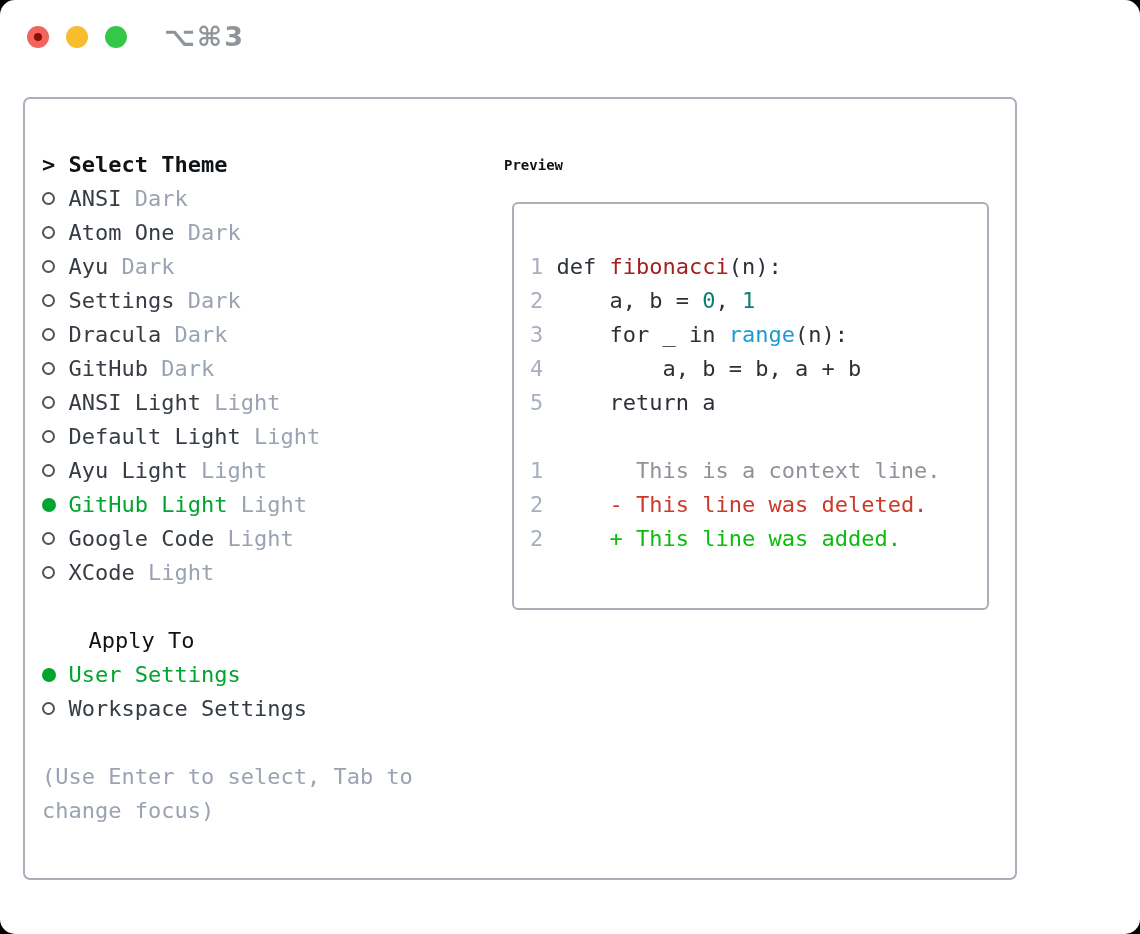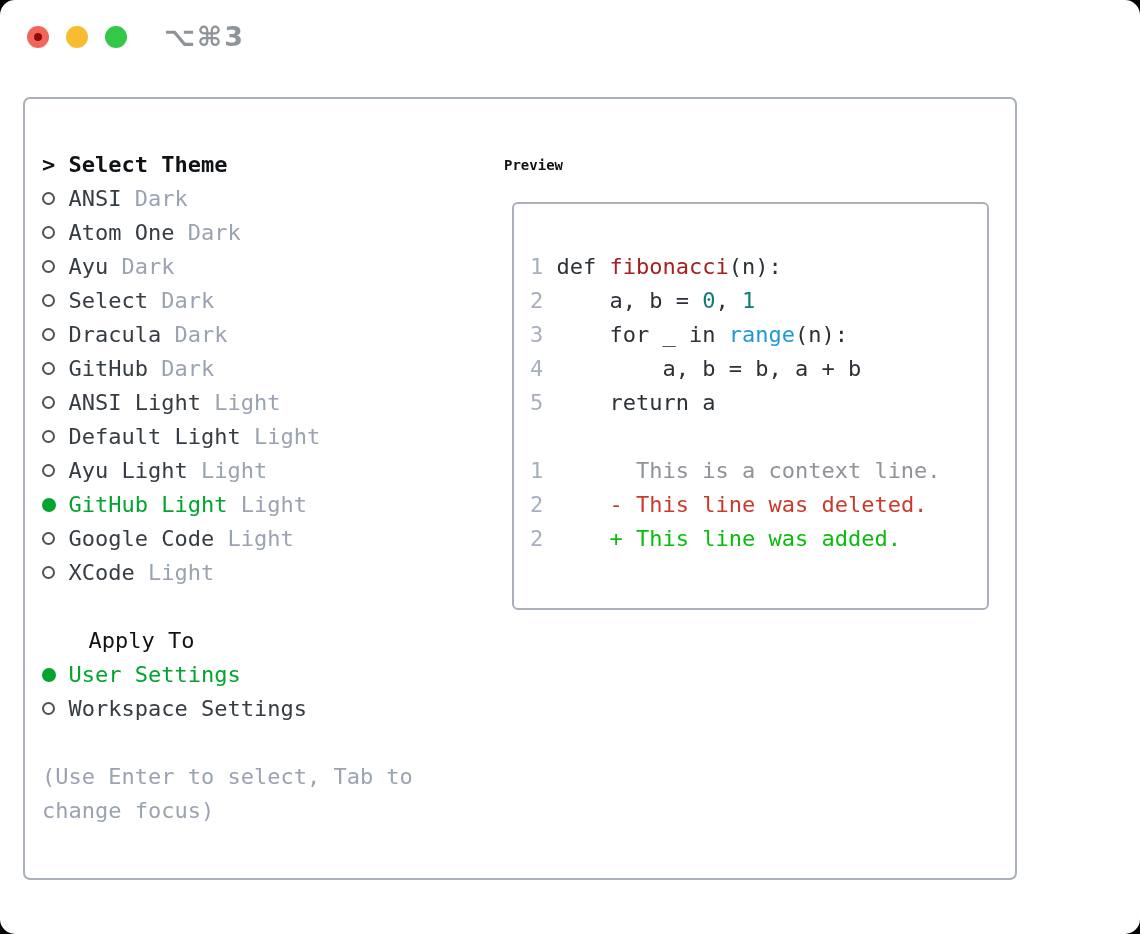--- a/index.html
+++ b/index.html
@@ -82,21 +82,21 @@
   <div class="win-title">⌥⌘3</div>
 
   <div class="panel">
 
     <div class="leftcol">
       <div class="row"><span class="marker prompt">&gt; </span><span class="heading-text">Select Theme</span></div>
       <div id="theme-list">
           <div class="row"><span class="marker"><span class="radio"></span></span><span class="theme-name">ANSI</span><span class="variant"> Dark</span></div>
           <div class="row"><span class="marker"><span class="radio"></span></span><span class="theme-name">Atom One</span><span class="variant"> Dark</span></div>
           <div class="row"><span class="marker"><span class="radio"></span></span><span class="theme-name">Ayu</span><span class="variant"> Dark</span></div>
-          <div class="row"><span class="marker"><span class="radio"></span></span><span class="theme-name">Select</span><span class="variant"> Dark</span></div>
+          <div class="row"><span class="marker"><span class="radio"></span></span><span class="theme-name">Settings</span><span class="variant"> Dark</span></div>
           <div class="row"><span class="marker"><span class="radio"></span></span><span class="theme-name">Dracula</span><span class="variant"> Dark</span></div>
           <div class="row"><span class="marker"><span class="radio"></span></span><span class="theme-name">GitHub</span><span class="variant"> Dark</span></div>
           <div class="row"><span class="marker"><span class="radio"></span></span><span class="theme-name">ANSI Light</span><span class="variant"> Light</span></div>
           <div class="row"><span class="marker"><span class="radio"></span></span><span class="theme-name">Default Light</span><span class="variant"> Light</span></div>
           <div class="row"><span class="marker"><span class="radio"></span></span><span class="theme-name">Ayu Light</span><span class="variant"> Light</span></div>
           <div class="row"><span class="marker"><span class="radio sel"></span></span><span class="theme-name sel">GitHub Light</span><span class="variant"> Light</span></div>
           <div class="row"><span class="marker"><span class="radio"></span></span><span class="theme-name">Google Code</span><span class="variant"> Light</span></div>
           <div class="row"><span class="marker"><span class="radio"></span></span><span class="theme-name">XCode</span><span class="variant"> Light</span></div>
         </div>
       <div class="blank"></div>

